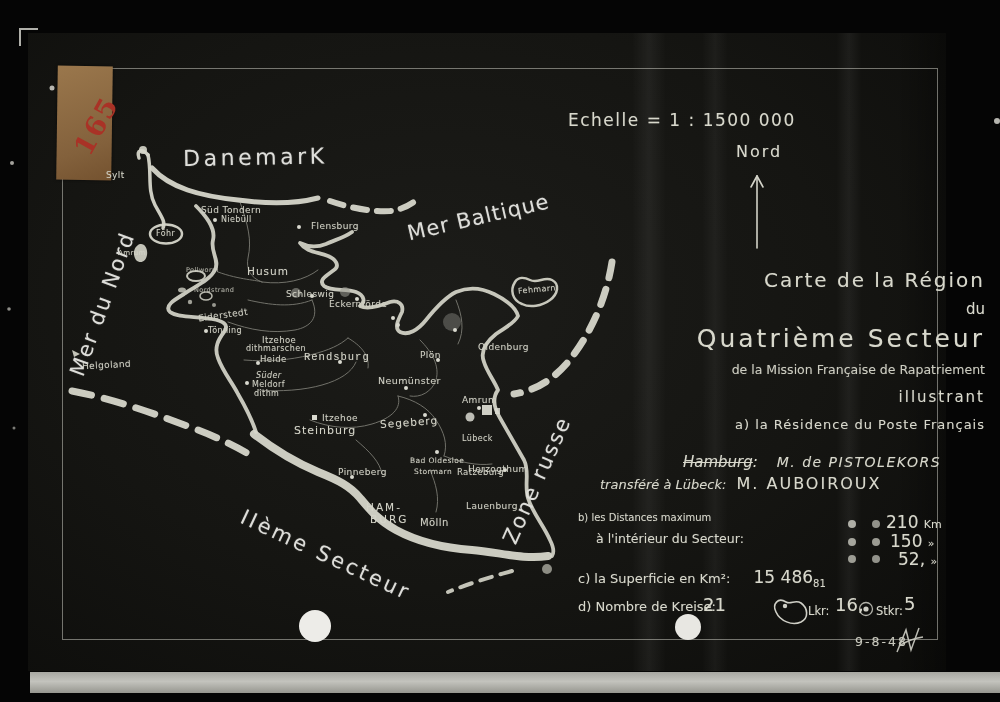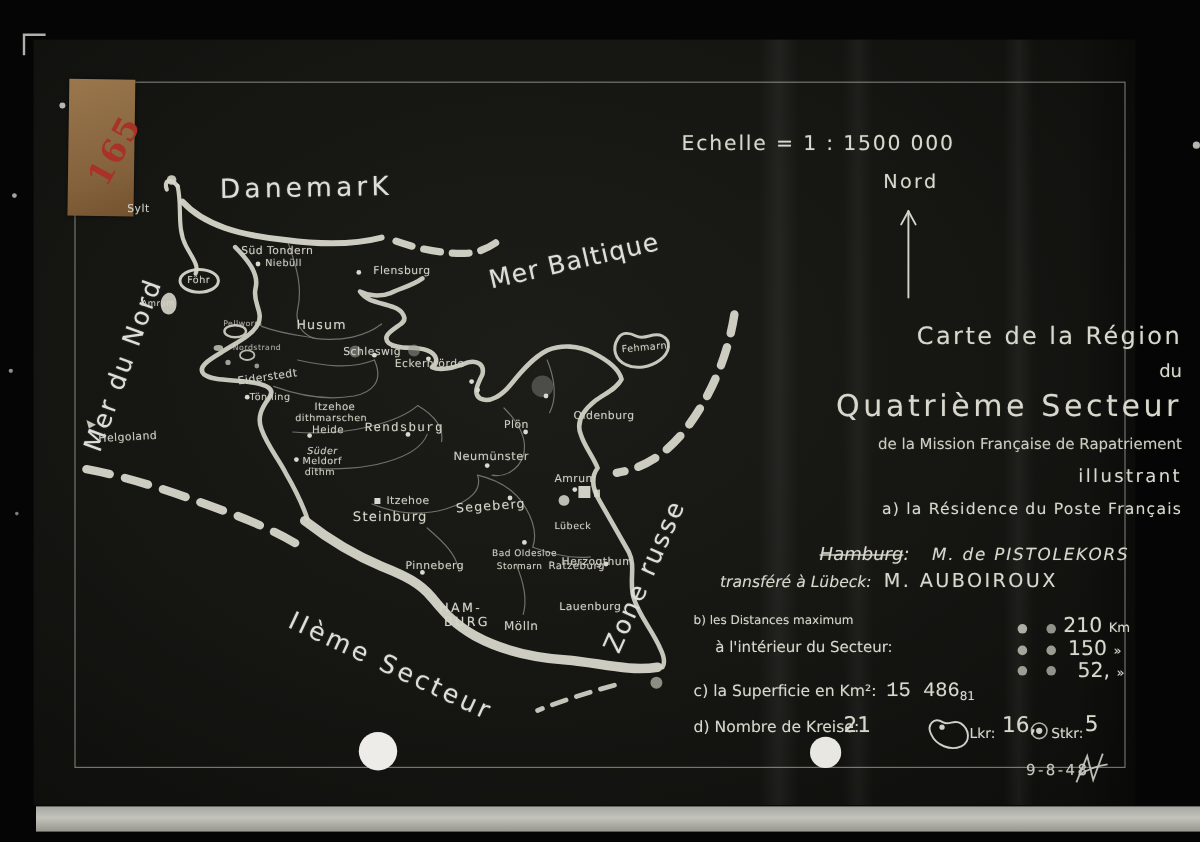--- a/index.html
+++ b/index.html
@@ -250,21 +250,21 @@
     <span>150</span>
     <span style="font-size:11px;">»</span>
   </div>
   <div class="txt" style="left:898px;top:549px;font-size:17px;">
     <span>52,</span>
     <span style="font-size:11px;">»</span>
   </div>
 
   <div class="txt" style="left:578px;top:567px;font-size:13px;">
     <span>c) la Superficie en Km²:</span>
-    <span style="font-size:17px;margin-left:4px;font-family:Liberation Mono, monospace;">15 486</span><span style="font-size:10px;vertical-align:sub;">81</span>
+    <span style="font-size:17px;margin-left:19px;">15 486</span><span style="font-size:10px;vertical-align:sub;">81</span>
   </div>
 
   <div class="txt" style="left:578px;top:599px;font-size:13px;">d) Nombre de Kreise:</div>
   <div class="txt" style="left:703px;top:594px;font-size:18px;">21</div>
   <div class="txt" style="left:808px;top:604px;font-size:11.5px;">Lkr:</div>
   <div class="txt" style="left:835px;top:594px;font-size:18px;">16,</div>
   <div class="txt" style="left:876px;top:604px;font-size:11.5px;">Stkr:</div>
   <div class="txt" style="left:904px;top:593px;font-size:18px;">5</div>
 
   <div class="txt" style="left:855px;top:634px;font-size:12.5px;letter-spacing:2px;color:#c8c8bd;">9-8-48</div>

